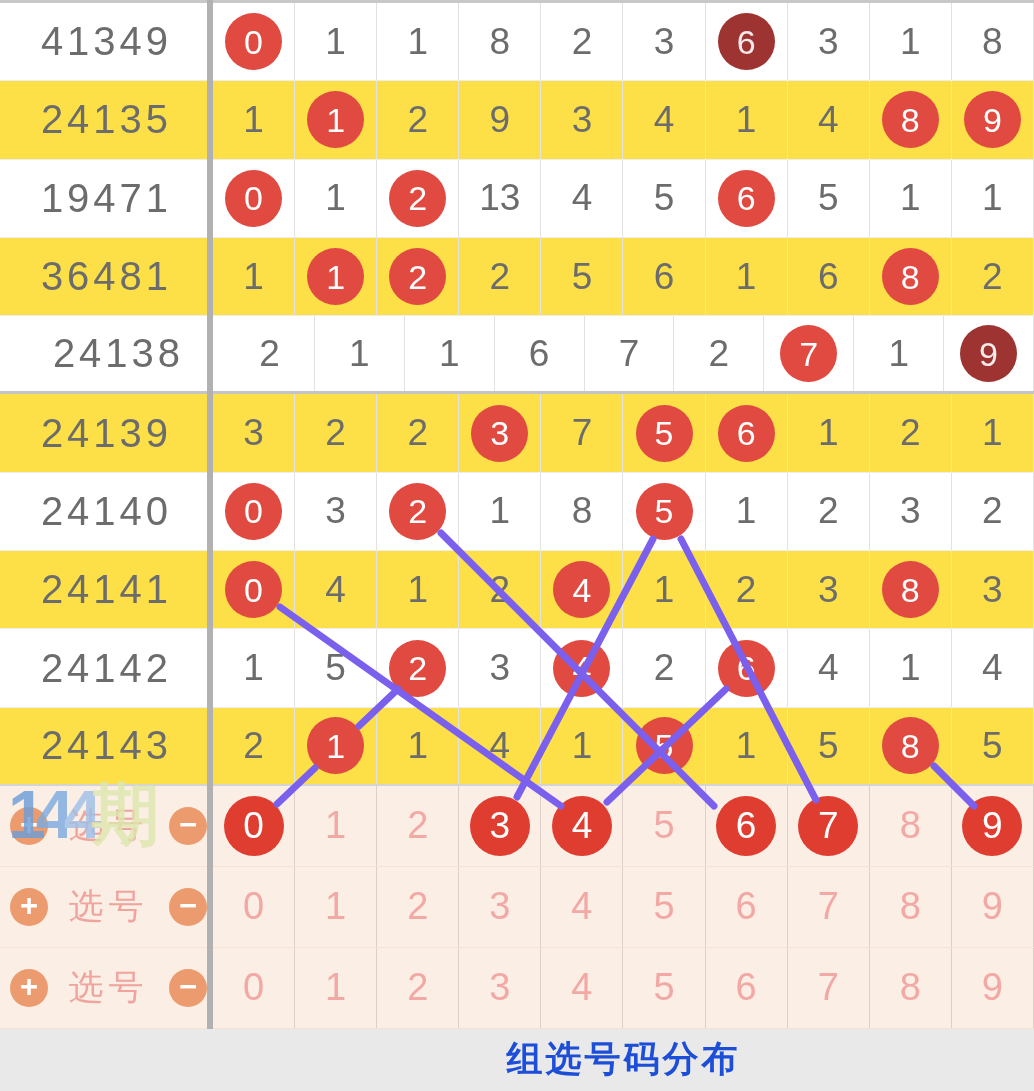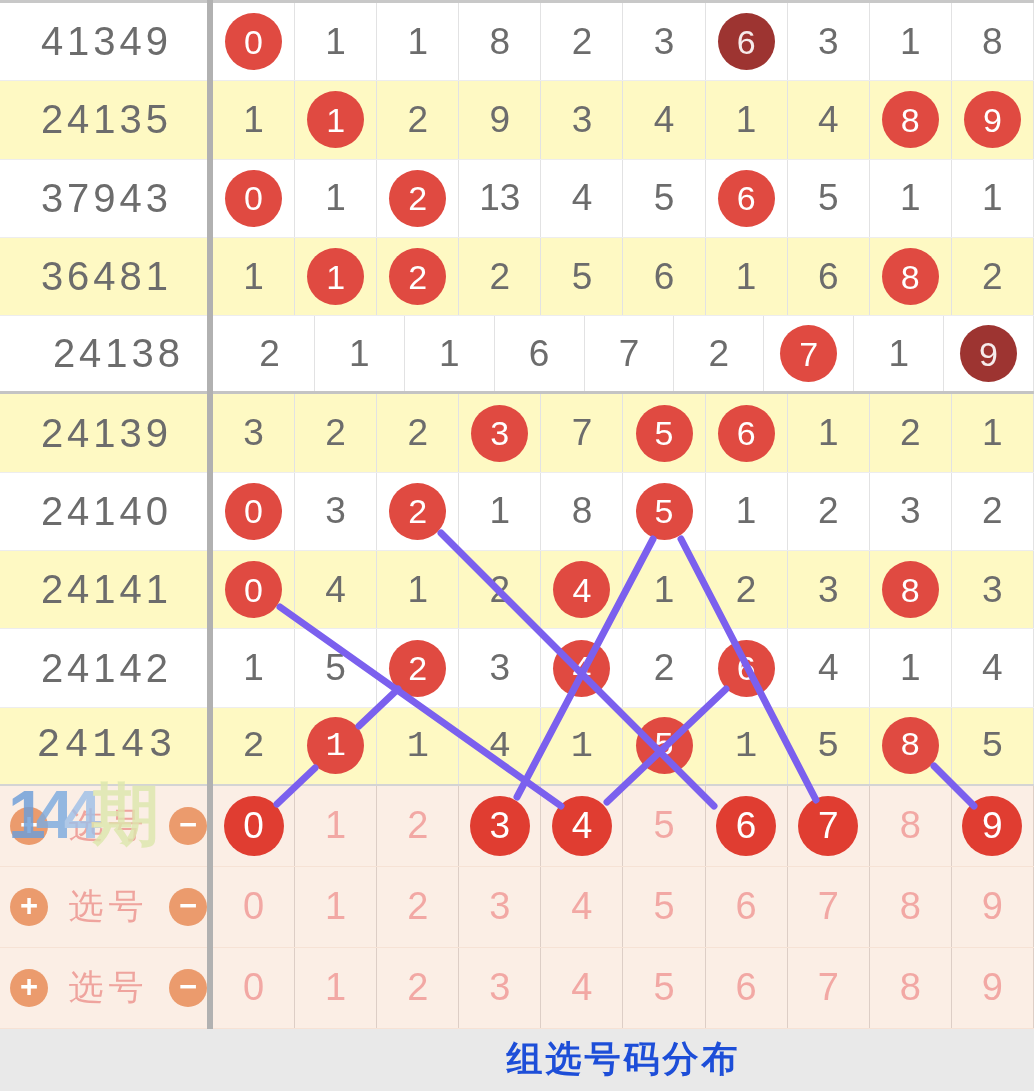--- a/index.html
+++ b/index.html
@@ -10,23 +10,23 @@
     background:#ffffff;
     overflow:hidden;
     -webkit-user-select:none;user-select:none;
   }
   .topline{height:3px;background:#c8c8c8;}
   
   .drow{
     display:flex;height:78.3px;box-sizing:border-box;
     border-bottom:1px solid #ededee;background:#ffffff;
   }
-  .drow.alt{background:#fef9c3;}
+  .drow.alt{background:#fde047;}
   .drow.group-end{border-bottom:3px solid #c4c4c4;padding-left:12px;}
-  .drow.last{border-bottom:2px solid #d4d4d4;font-family:Liberation Mono, monospace;}
+  .drow.last{border-bottom:2px solid #d4d4d4;}
   .pcell{
     width:213px;box-sizing:border-box;
     display:flex;align-items:center;justify-content:center;
     font-size:40px;color:#6c6c6c;letter-spacing:4px;
   }
   .cells{flex:1;display:flex;}
   .ncell{
     flex:1;box-sizing:border-box;
     display:flex;align-items:center;justify-content:center;
     border-right:1.5px solid #e2e2e3;
@@ -119,21 +119,21 @@
           <div class="ncell">4</div>
           <div class="ncell">
             <span class="ball">8</span>
           </div>
           <div class="ncell">
             <span class="ball">9</span>
           </div>
         </div>
       </div>
       <div class="drow">
-        <div class="pcell">37943</div>
+        <div class="pcell">19471</div>
         <div class="cells">
           <div class="ncell">
             <span class="ball">0</span>
           </div>
           <div class="ncell">1</div>
           <div class="ncell">
             <span class="ball">2</span>
           </div>
           <div class="ncell">13</div>
           <div class="ncell">4</div>

